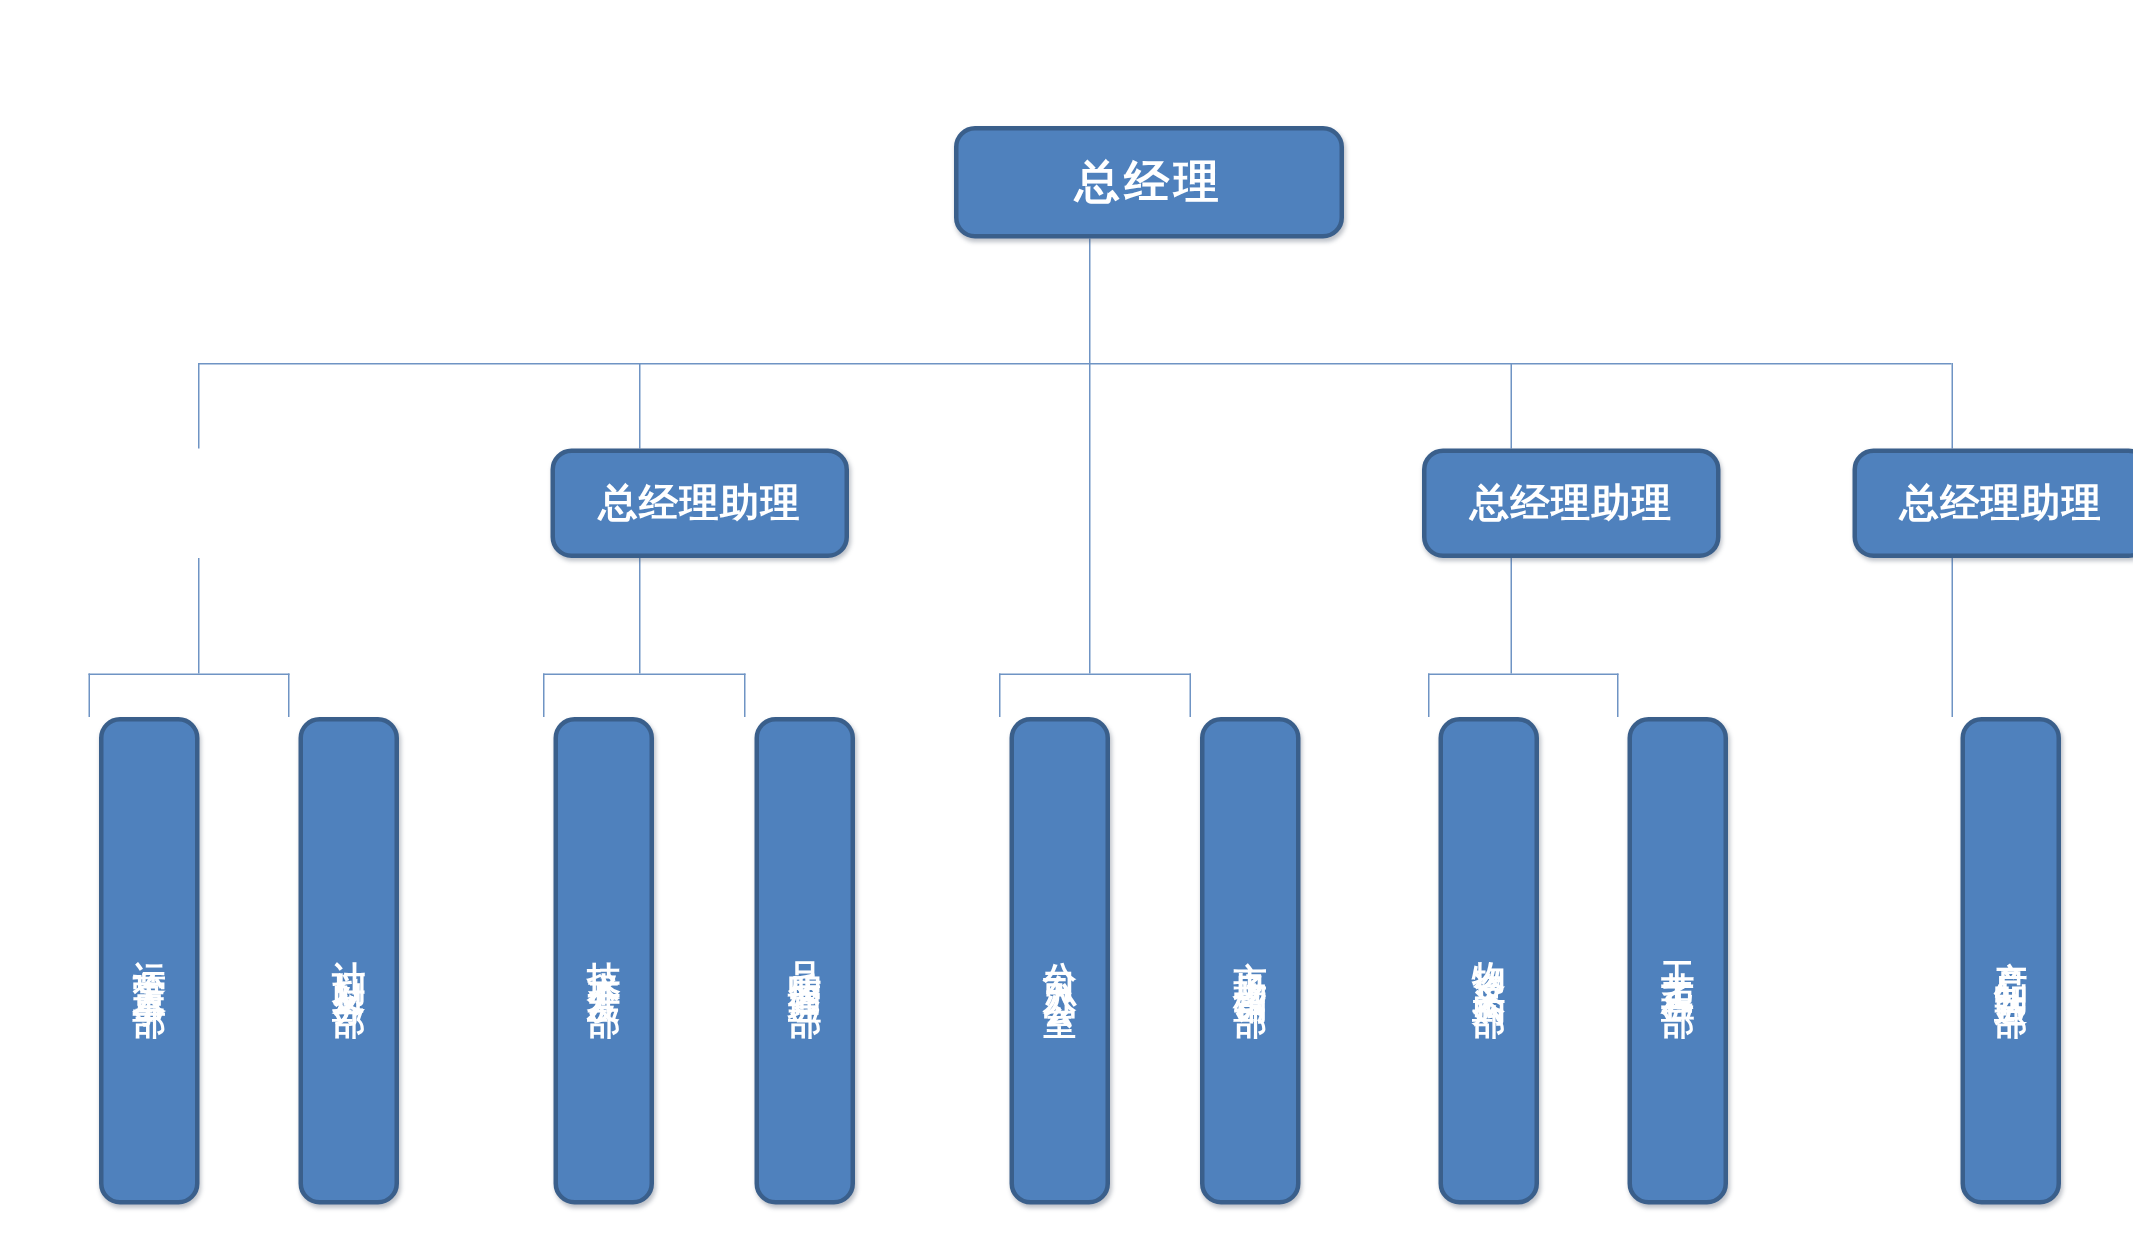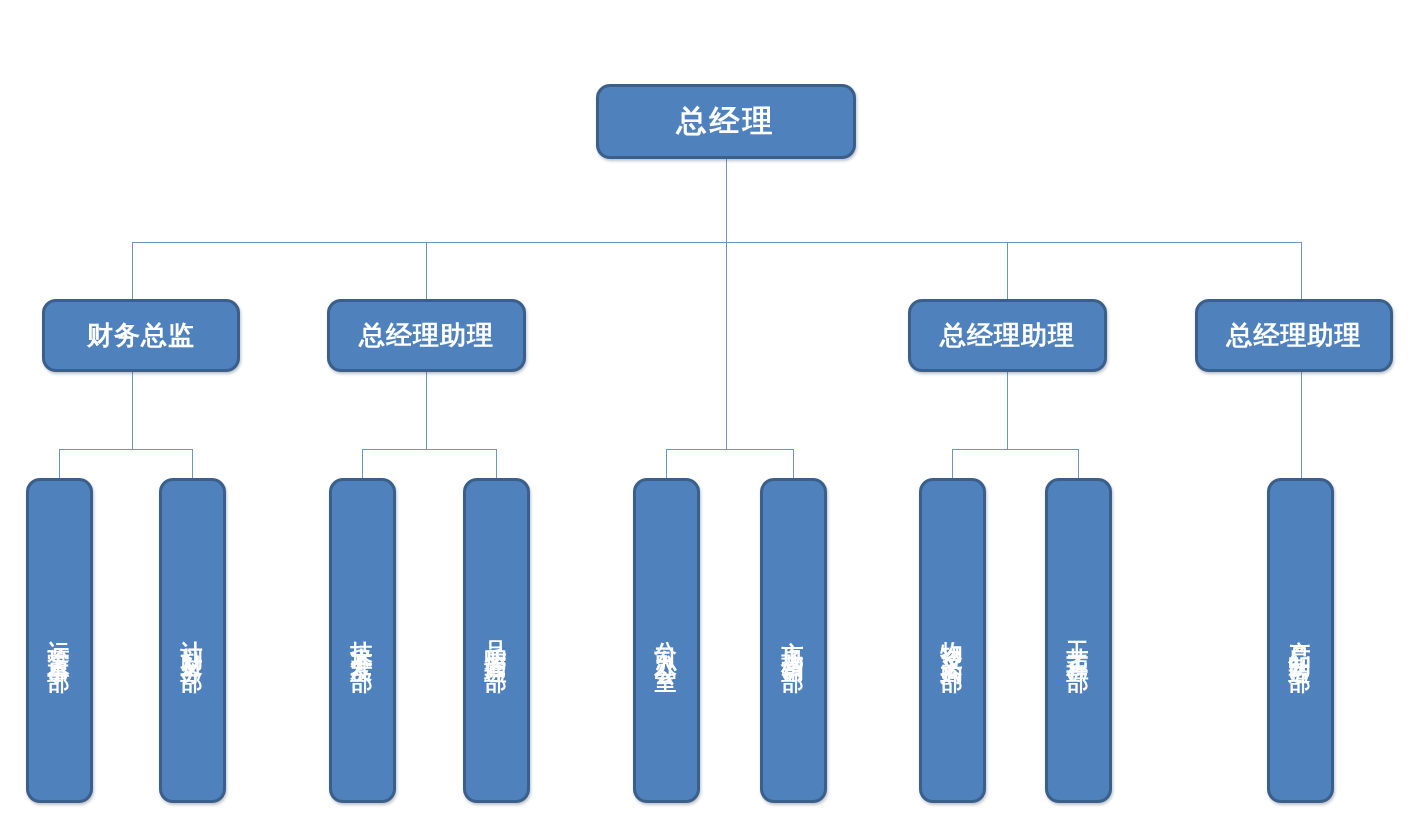--- a/index.html
+++ b/index.html
@@ -20,20 +20,21 @@
     box-sizing: border-box;
     background: var(--node-fill, #4f81bd);
     border: 3px solid var(--node-border, #3a5f8b);
     border-radius: 14px;
     display: flex;
     align-items: center;
     justify-content: center;
     color: var(--text, #ffffff);
     font-weight: bold;
     box-shadow: 1px 2px 3px rgba(70, 80, 100, 0.35);
+    margin-left: 40px;
   }
   .node-root {
     font-size: 30px;
     letter-spacing: 3px;
   }
   .node-l2 {
     font-size: 26px;
     letter-spacing: 1px;
   }
   .node-dept {
@@ -84,23 +85,20 @@
   <div class="hline" style="left:952px; top:449px; width:127px;"></div>
   <div class="vline" style="left:952px; top:449px; height:29px;"></div>
   <div class="vline" style="left:1078px; top:449px; height:29px;"></div>
 
   <div class="vline" style="left:1301px; top:372px; height:106px;"></div>
 
   <div class="node node-root" style="left:596px; top:84px; width:260px; height:75px;">
     <span>总经理</span>
   </div>
 
-  <div class="node node-l2" style="left:42px; top:299px; width:198px; height:73px;">
-    <span>财务总监</span>
-  </div>
   <div class="node node-l2" style="left:327px; top:299px; width:199px; height:73px;">
     <span>总经理助理</span>
   </div>
   <div class="node node-l2" style="left:908px; top:299px; width:199px; height:73px;">
     <span>总经理助理</span>
   </div>
   <div class="node node-l2" style="left:1195px; top:299px; width:198px; height:73px;">
     <span>总经理助理</span>
   </div>
 

